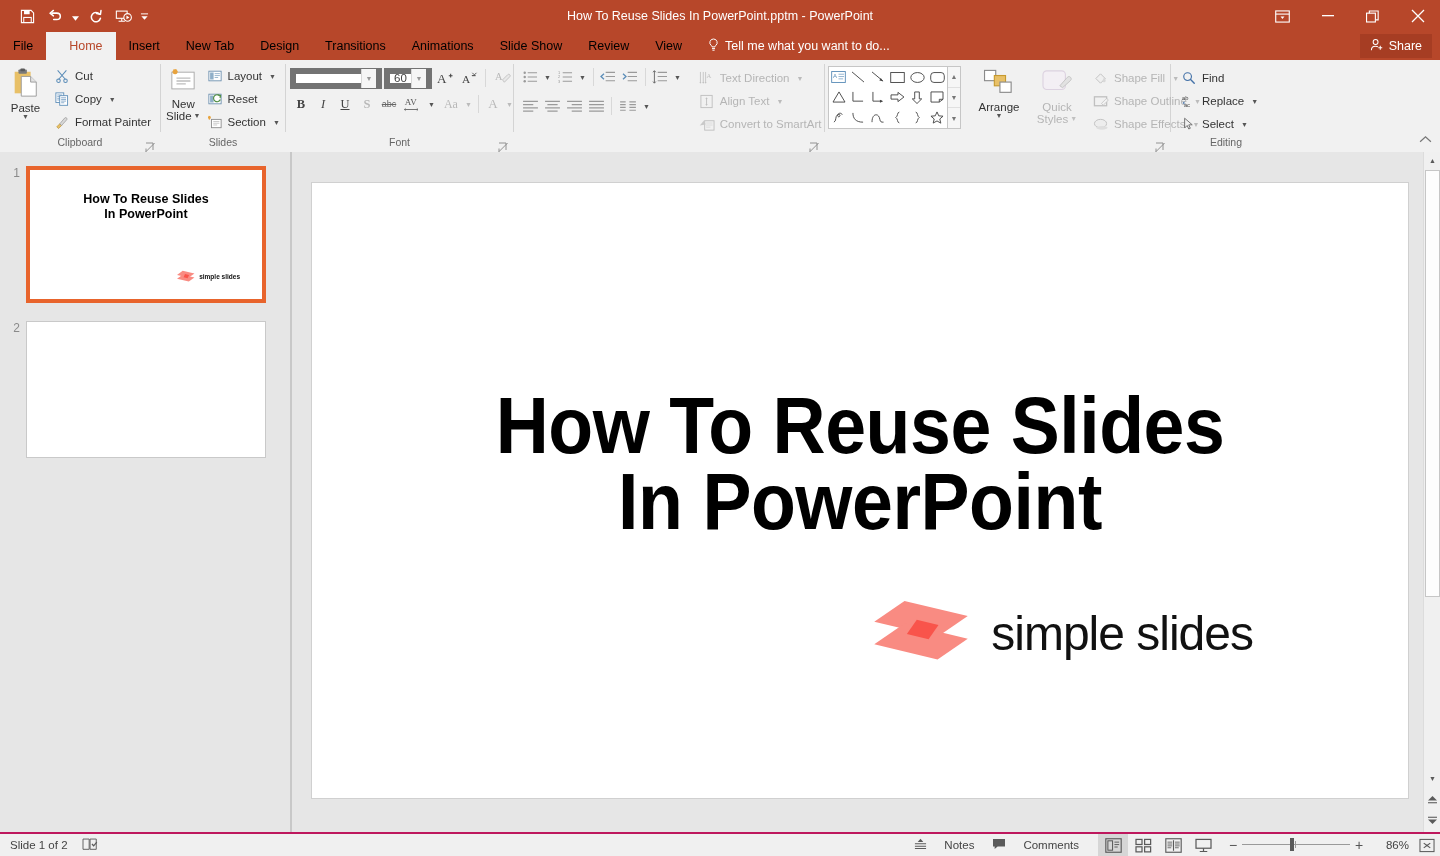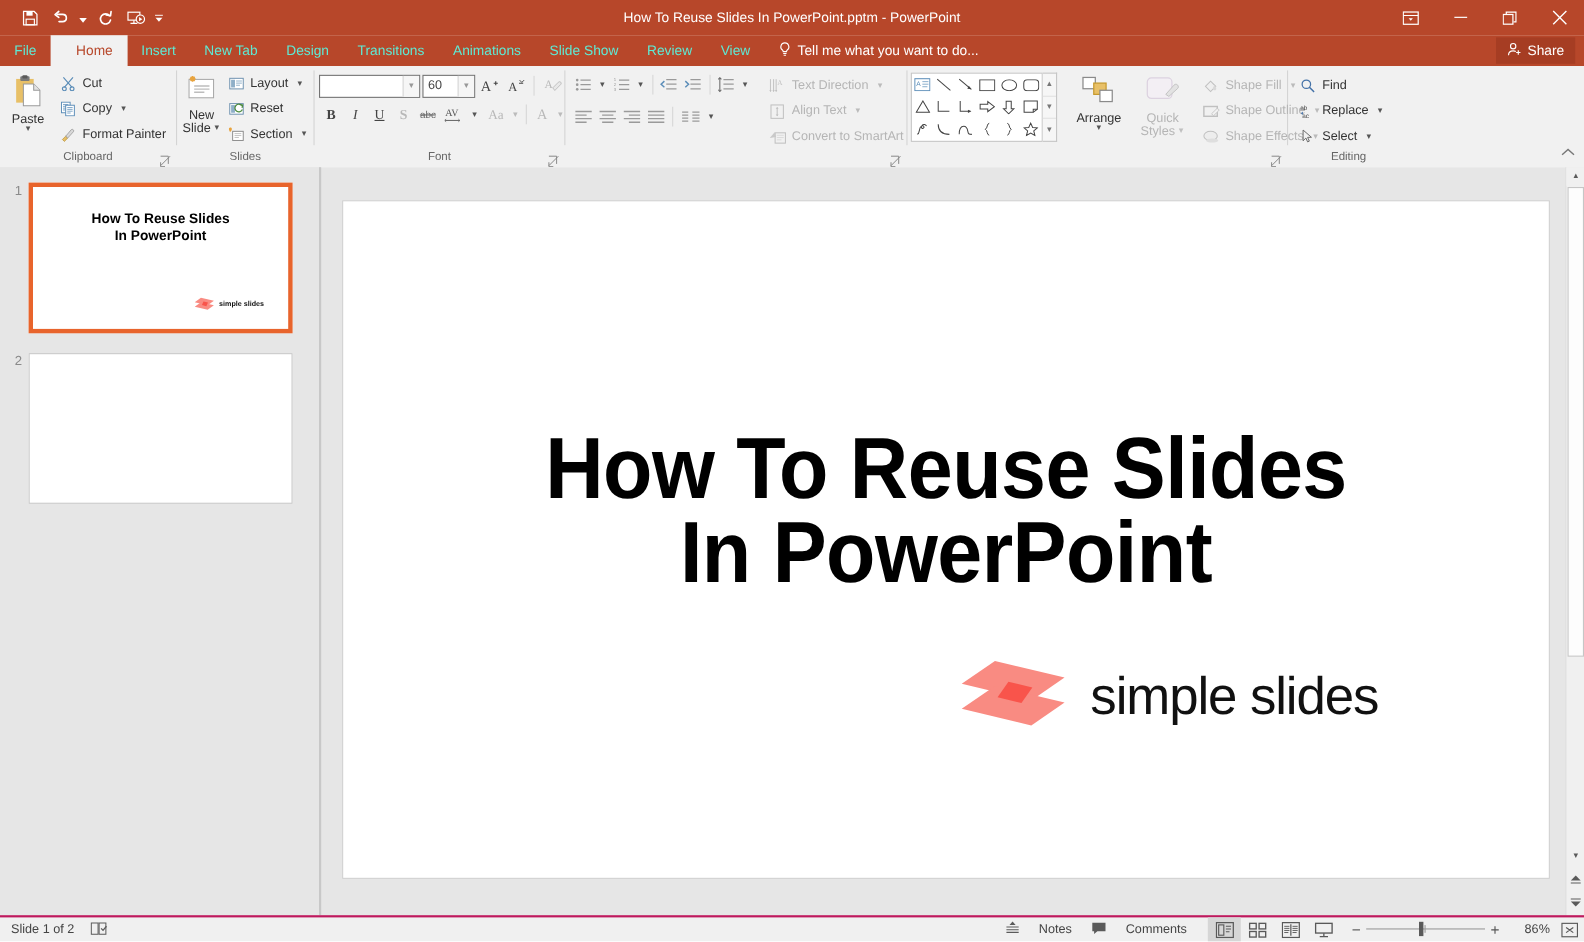--- a/index.html
+++ b/index.html
@@ -43,21 +43,21 @@
     color: #fff;
   }
 
   
   .tabbar {
     position: absolute; top: 32px; left: 0; width: 1440px; height: 28px;
     background: #B7472A; display: flex; align-items: stretch;
   }
   .tab {
     padding: 0 13px; height: 28px; line-height: 28px;
-    color: #5eead4; font-size: 12.5px; white-space: nowrap;
+    color: #000000; font-size: 12.5px; white-space: nowrap;
   }
   .tab.active { background: #F1F1F1; color: #B7472A; padding-left: 23px; }
   .tellme {
     display: flex; align-items: center; gap: 6px;
     padding: 0 13px; height: 28px; color: #ffffff; font-size: 12.5px;
   }
   .share-btn {
     position: absolute; right: 8px; top: 2px; height: 24px;
     display: flex; align-items: center; gap: 5px;
     padding: 0 10px; color: #fff; font-size: 12.5px; background: #A63D23;
@@ -97,21 +97,21 @@
   }
   .sm-btn.dim { color: #B5B5B5; }
   .sm-btn .ico { width: 16px; height: 16px; display: flex; align-items: center; justify-content: center; flex: 0 0 16px; }
   .cbox { font-size: 7px; color: #555; margin-left: 2px; }
   .cbox.dim { color: #bbb; }
 
   
   .font-row1 { display: flex; align-items: center; gap: 2px; height: 22px; }
   .font-row2 { display: flex; align-items: center; gap: 0px; height: 22px; margin-top: 4px; }
   .combo {
-    height: 21px; border: 1px solid #737373; background: #fff;
+    height: 21px; border: 6px solid #737373; background: #fff;
     display: flex; align-items: center; font-size: 11.5px; color: #444;
   }
   .combo .val { padding: 0 4px; flex: 1; overflow: hidden; white-space: nowrap; }
   .combo .arrow {
     width: 15px; height: 19px; display: flex; align-items: center; justify-content: center;
     border-left: 1px solid #D8D8D8; background: #F6F6F6; font-size: 7px; color: #999;
   }
   .fbtn {
     width: 22px; height: 22px; display: flex; align-items: center; justify-content: center;
     font-size: 12.5px; color: #444;

